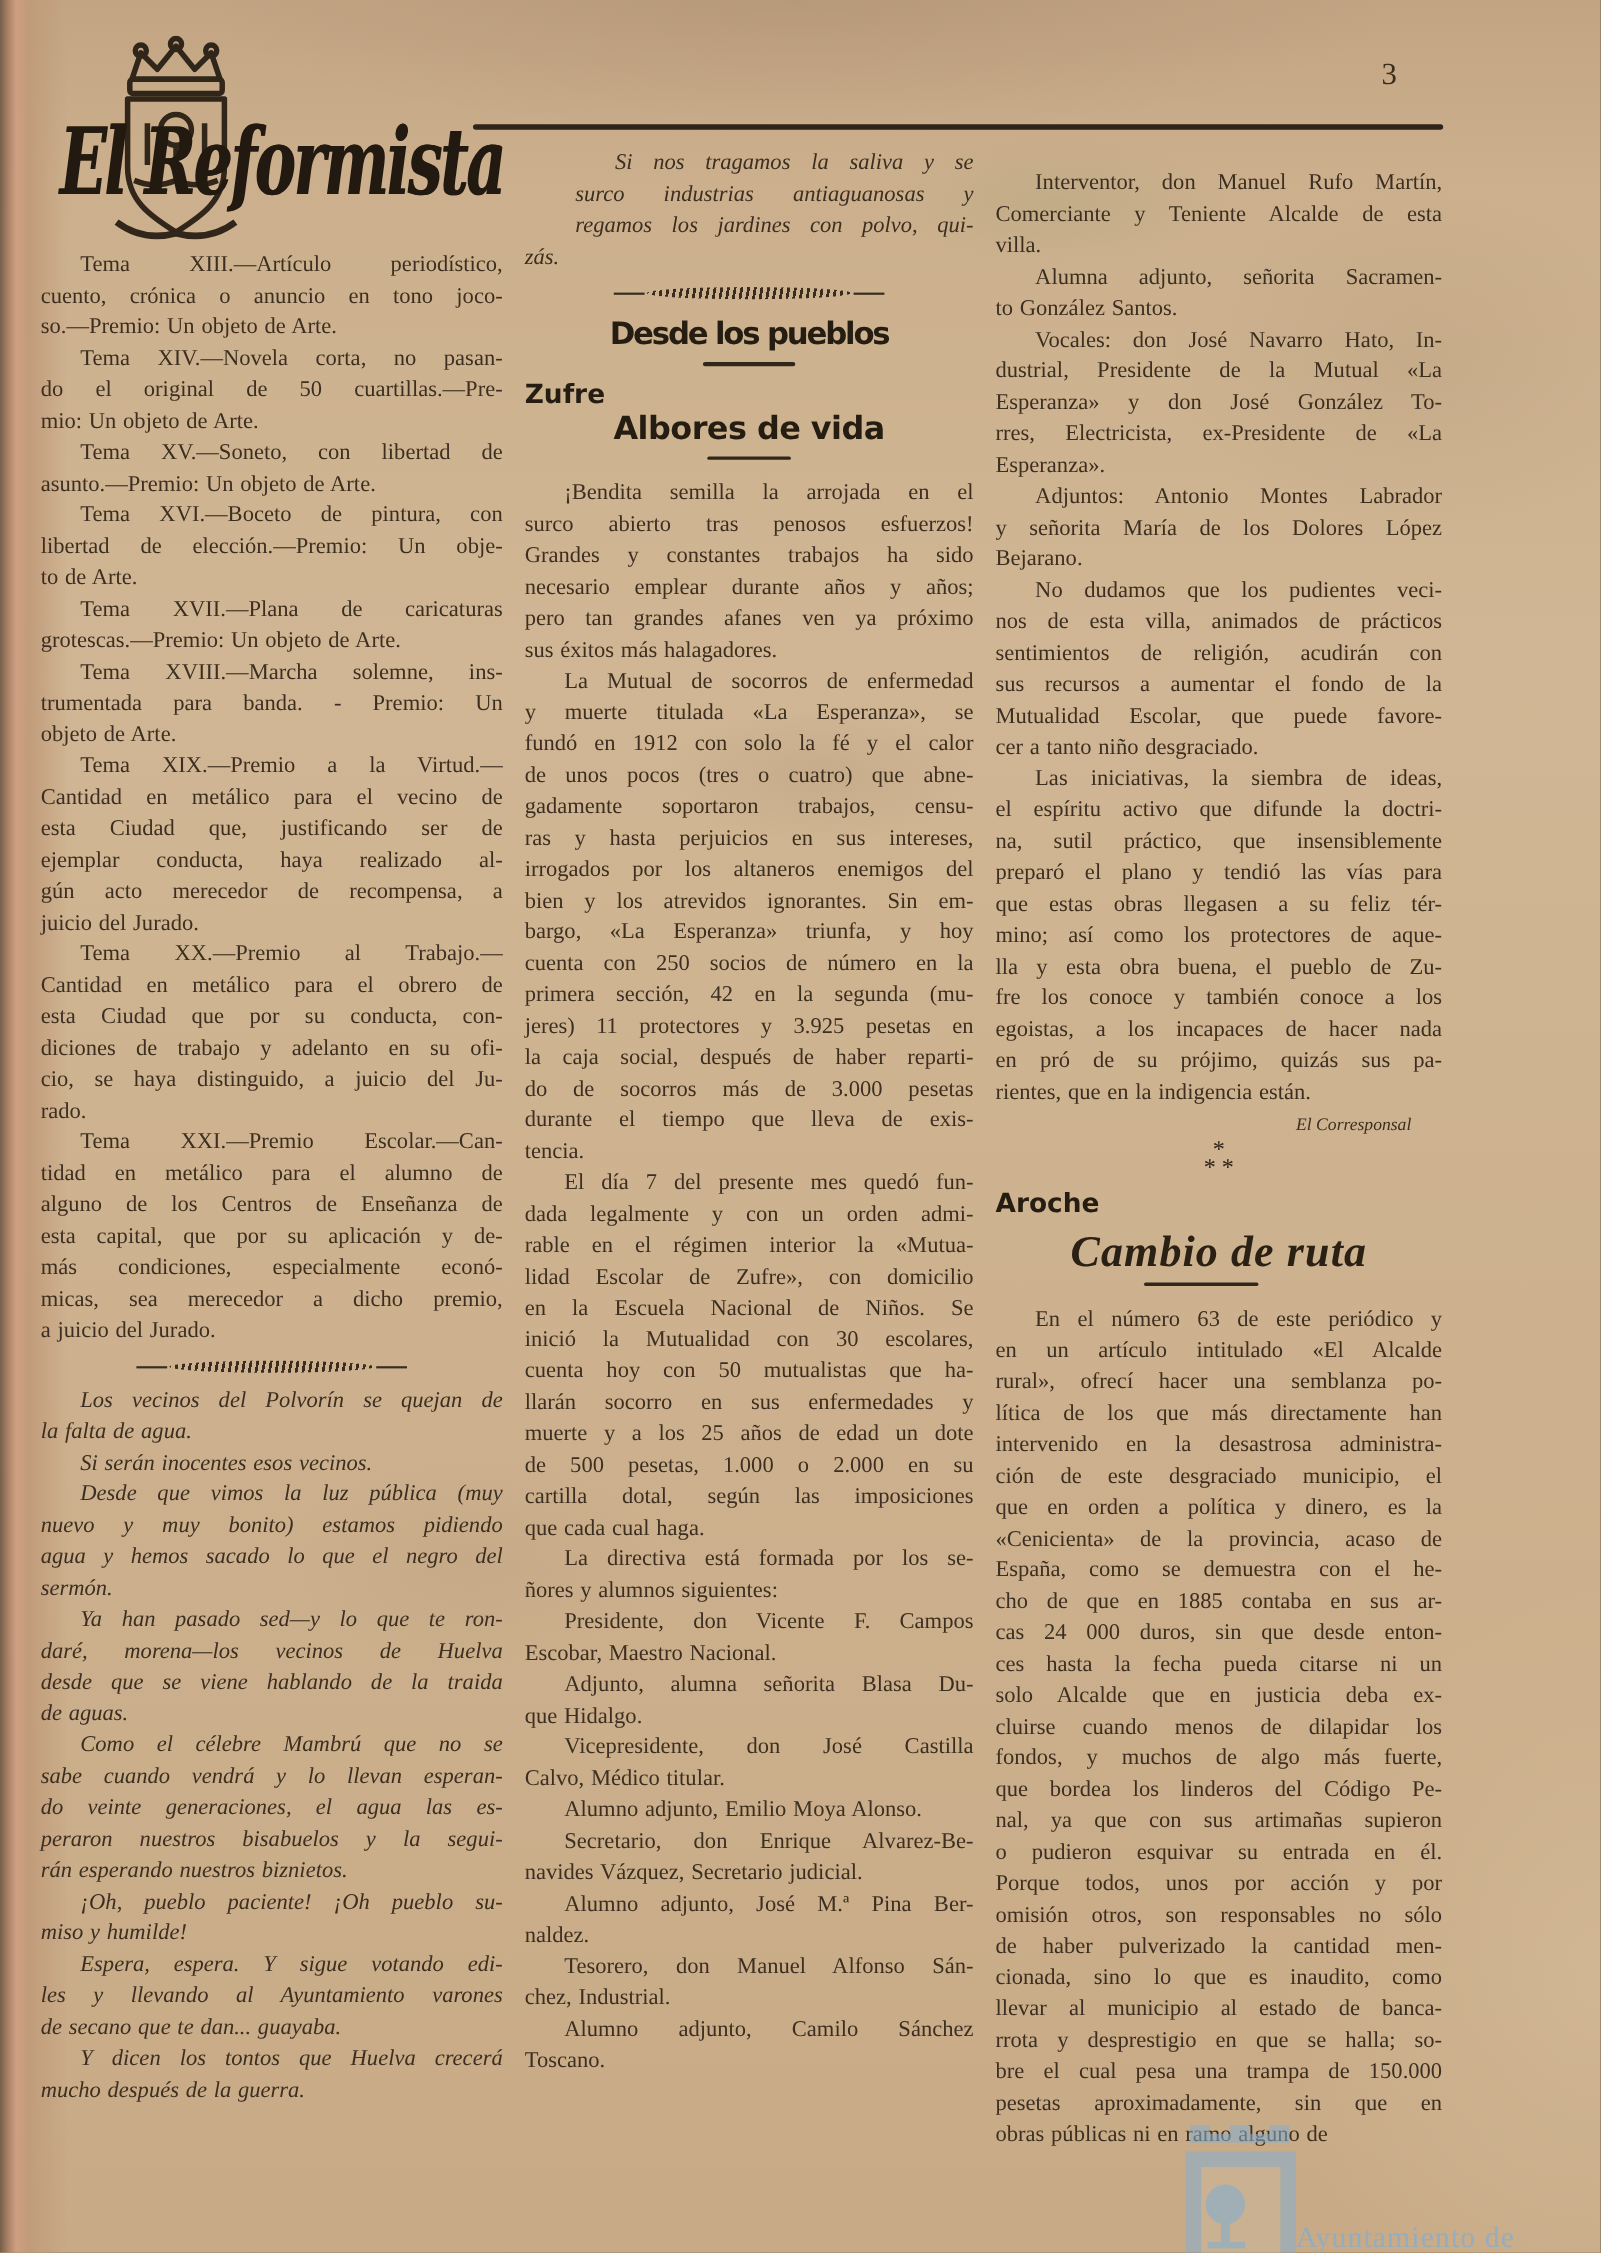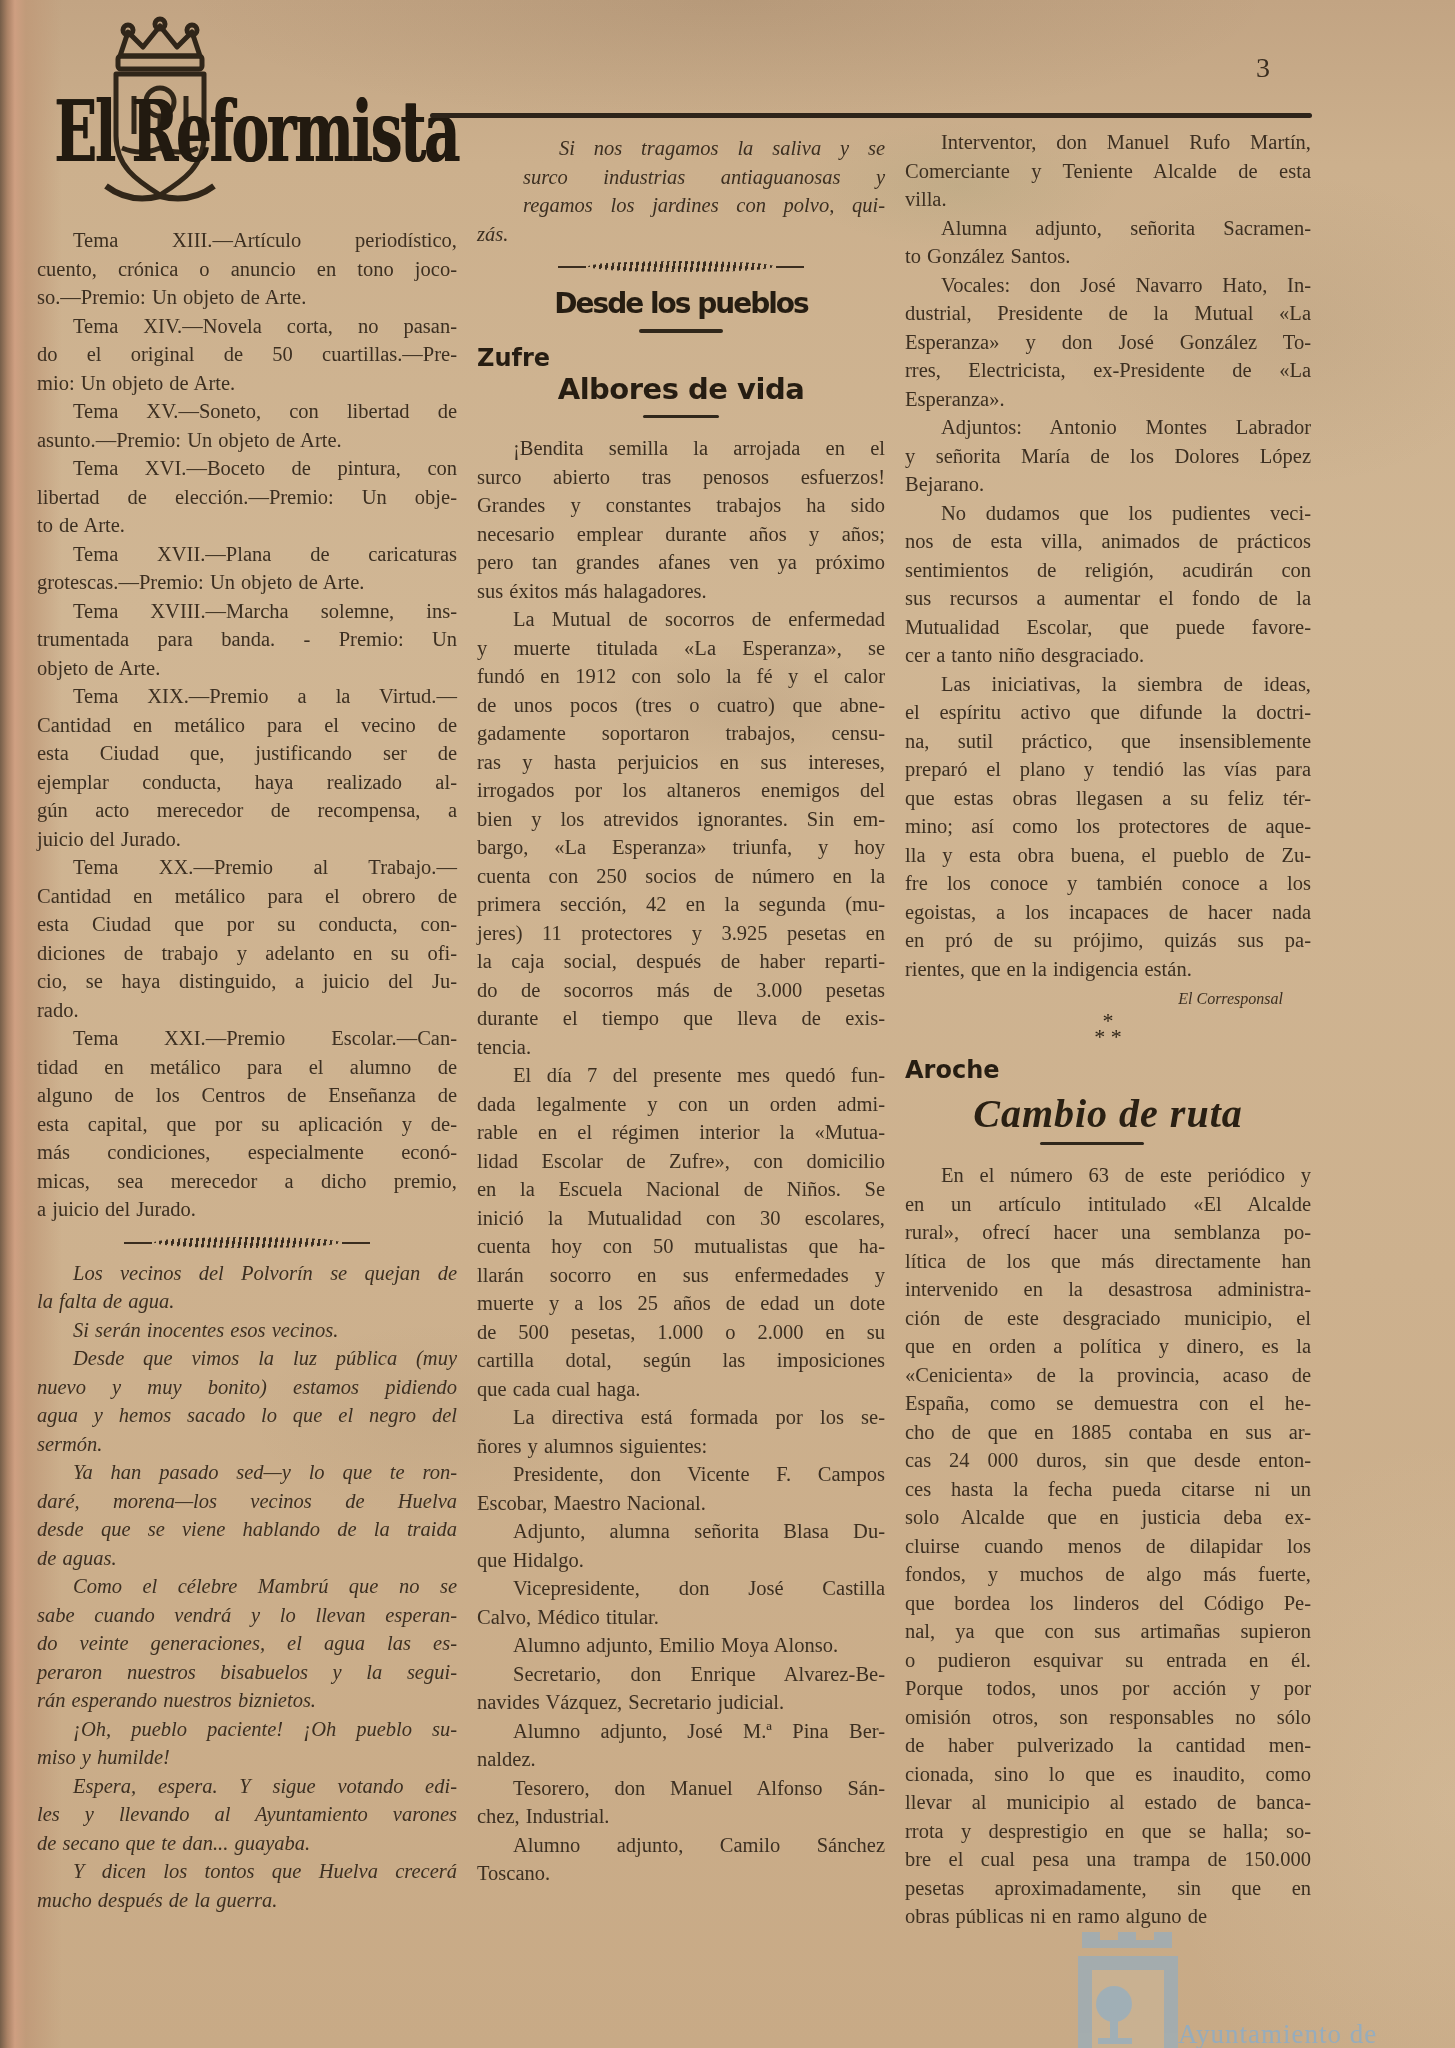--- a/index.html
+++ b/index.html
@@ -17,36 +17,36 @@
       radial-gradient(420px 520px at 100% 88%, rgba(233,218,188,.22), transparent 70%),
       radial-gradient(260px 140px at 430px 1420px, rgba(92,72,50,.05), transparent 70%),
       radial-gradient(200px 90px at 745px 705px, rgba(80,58,40,.08), transparent 70%);
   }
   .binding {
     position:absolute; left:0; top:0; width:62px; height:100%; pointer-events:none;
     background: linear-gradient(90deg, #6e5743 0%, #a87f63 12%, #cf9e81 24%, #c09a79 42%, rgba(192,154,121,0) 100%);
     opacity:.92;
   }
   
-  .masthead { position:absolute; left:28px; top:12px; width:410px; height:210px; }
+  .masthead { position:absolute; left:28px; top:28px; width:410px; height:210px;font-style:italic; }
   .crest { position:absolute; left:60px; top:4px; opacity:.92; }
   .masthead-title {
     position:absolute; left:26px; top:74px; white-space:nowrap;
     font-family:"DejaVu Serif", serif; font-weight:700; font-size:78px; letter-spacing:-3px;
     color:#221a10; transform:scaleX(.72) scaleY(1.08); transform-origin:left center;
     text-shadow:1px 0 #221a10;
   }
   .pagenum { position:absolute; left:1256px; top:52px; font-size:28px; color:#3a2d1f; }
   .top-rule { position:absolute; left:430px; top:113px; width:882px; height:5px; background:#2d241a; border-radius:3px; }
 
   
   .col { position:absolute; }
   .col-left   { left:37px;  top:226px; width:420px; }
   .col-middle { left:477px; top:134px; width:408px; }
-  .col-right  { left:905px; top:128px; width:406px; }
+  .col-right  { left:905px; top:152px; width:406px; }
 
   .line { font-size:20.5px; line-height:28.5px; text-align:justify; text-align-last:justify; word-spacing:1px; }
   .p { margin:0; }
   .p .line:last-child { text-align-last:left; }
   .p .line:first-child { text-indent:36px; }
   .it .line { font-style:italic; }
   .intro { padding-left:46px; }
   .intro .line:last-child { margin-left:-46px; }
 
   .orn { position:relative; width:186px; height:11px; margin:13px auto 11px; border-radius:50%;

